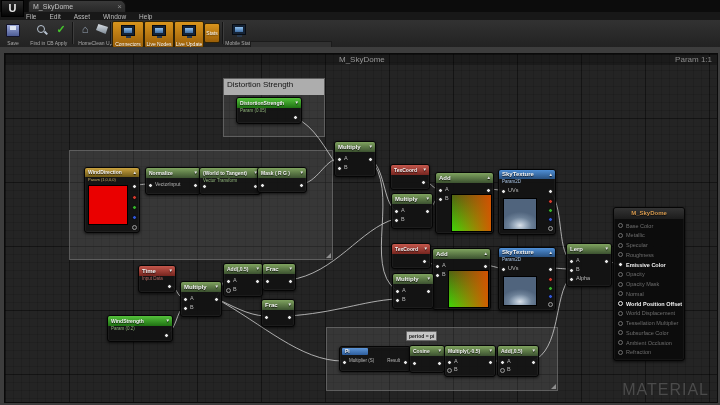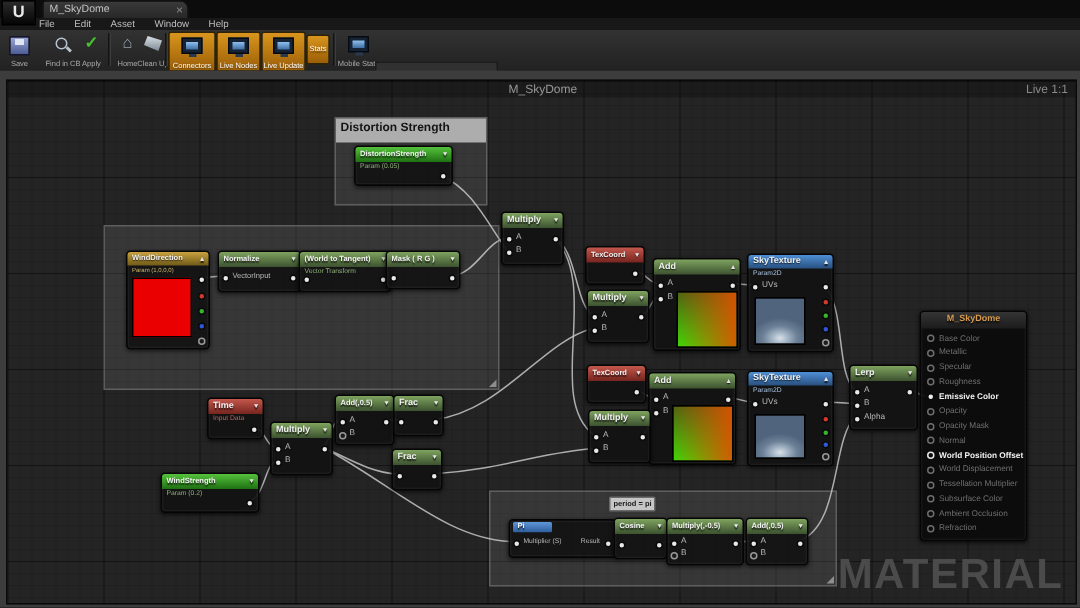--- a/index.html
+++ b/index.html
@@ -46,24 +46,24 @@
   .graph{position:absolute;left:4px;top:6px;width:712px;height:348px;border:1px solid #0a0a0a;background-color:#242424;
     background-image:
       linear-gradient(rgba(0,0,0,.38) 1px,transparent 1px),
       linear-gradient(90deg,rgba(0,0,0,.38) 1px,transparent 1px),
       linear-gradient(rgba(0,0,0,.12) 1px,transparent 1px),
       linear-gradient(90deg,rgba(0,0,0,.12) 1px,transparent 1px);
     background-size:64px 64px,64px 64px,8px 8px,8px 8px;overflow:hidden;}
   .graph::before{content:"";position:absolute;left:0;right:0;top:0;height:11px;background:rgba(0,0,0,.25);}
   .gtitle{position:absolute;left:334px;top:1px;font-size:8px;color:#979797;}
   .gzoom{position:absolute;right:5px;top:1px;font-size:8px;color:#8a8a8a;}
-  .watermark{position:absolute;right:8px;bottom:3px;font-size:28px;font-weight:bold;color:#4b4b4b;letter-spacing:1px;}
+  .watermark{position:absolute;right:8px;bottom:3px;font-size:16px;font-weight:normal;color:#4b4b4b;letter-spacing:1px;}
   
   .comment{position:absolute;background:rgba(155,155,155,.16);border:1px solid rgba(130,130,130,.55);}
-  .ctitle{height:16px;background:rgba(190,190,190,.88);color:#141414;font-size:8px;font-weight:bold;line-height:12px;padding:0 3px;white-space:nowrap;overflow:hidden;}
+  .ctitle{height:16px;background:rgba(190,190,190,.88);color:#141414;font-size:8px;font-weight:normal;line-height:12px;padding:0 3px;white-space:nowrap;overflow:hidden;}
   .chandle{position:absolute;right:1px;bottom:1px;width:0;height:0;border-left:5px solid transparent;border-bottom:5px solid rgba(200,200,200,.6);}
   .bubble{position:absolute;background:#c6c6c6;color:#1a1a1a;font-size:5px;font-weight:bold;line-height:8px;padding:0 2px;border:1px solid #6a6a6a;border-radius:1px;z-index:6;}
   
   .wires{position:absolute;inset:0;z-index:1;}
   .wires path{fill:none;stroke:#c6c6c6;stroke-width:1;opacity:.85;}
   
   .node{position:absolute;background:rgba(18,18,18,.93);border:1px solid #050505;border-radius:3px;
     box-shadow:0 1px 3px rgba(0,0,0,.65), inset 0 0 0 1px rgba(255,255,255,.04);z-index:2;color:#cfcfcf;}
   .nh{position:relative;height:10px;line-height:10px;padding:0 3px;font-size:6px;font-weight:bold;color:#f2f2f2;
     text-shadow:0 1px 1px rgba(0,0,0,.8);border-radius:2px 2px 0 0;white-space:nowrap;overflow:hidden;}
@@ -163,21 +163,21 @@
         <span class="sctl">-</span>
         <span class="sctl">▼</span>
         <span class="i-mag"></span>
       </div>
     </div>
   </div>
 
   <div class="workspace">
     <div class="graph">
       <div class="gtitle">M_SkyDome</div>
-      <div class="gzoom">Live 1:1</div>
+      <div class="gzoom">Param 1:1</div>
 
       <div class="comment" style="left:218px;top:24px;width:100px;height:57px">
         <div class="ctitle">Distortion Strength</div>
       </div>
       <div class="comment" style="left:64px;top:96px;width:262px;height:108px">
         <div class="chandle"></div>
       </div>
       <div class="comment" style="left:321px;top:273px;width:230px;height:62px">
         <div class="chandle"></div>
       </div>

